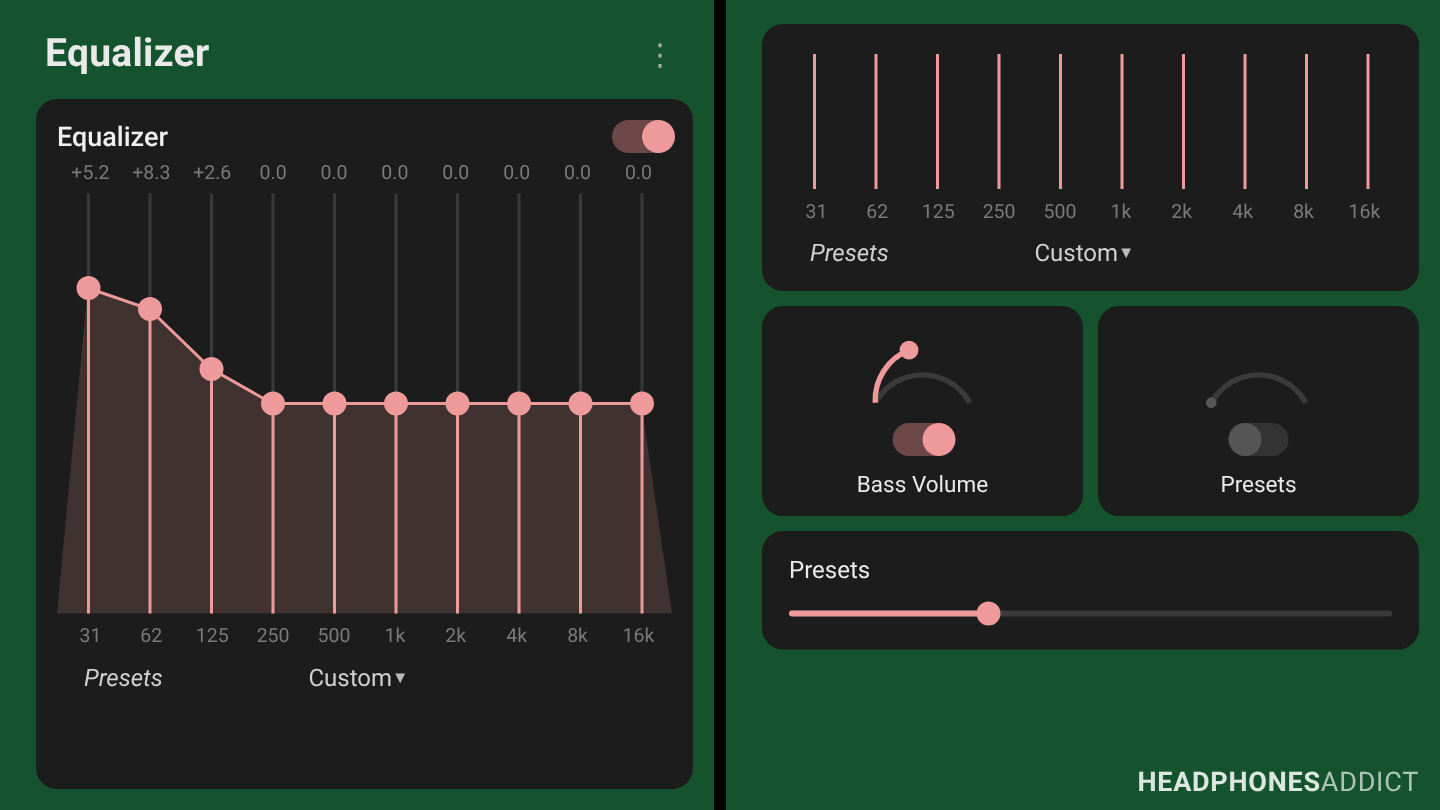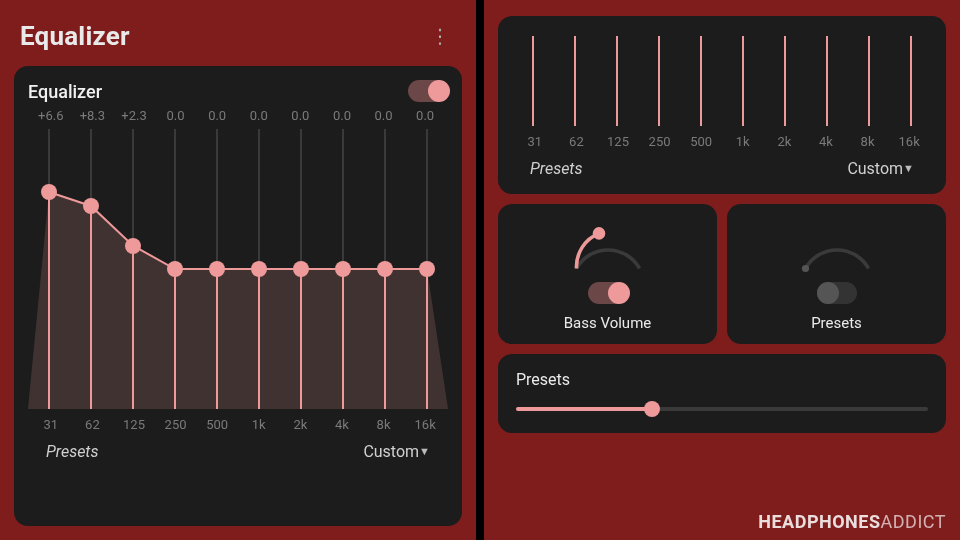--- a/index.html
+++ b/index.html
@@ -6,23 +6,23 @@
   body {
     width: 960px; height: 540px;
     background: #0a0a0a;
     font-family: -apple-system, BlinkMacSystemFont, "Segoe UI", Roboto, sans-serif;
     color: #e9e9e9;
     overflow: hidden;
     display: flex;
     position: relative;
   }
   .panel-left, .panel-right {
-    background: #7f1d1d;
+    background: #14532d;
     height: 100%;
-    padding: 16px 14px 14px 14px;
+    padding: 16px 14px 14px 24px;
     display: flex;
     flex-direction: column;
   }
   .panel-left { width: 50%; border-right: 4px solid #000; }
   .panel-right { width: 50%; border-left: 4px solid #000; gap: 10px; }
   .page-header {
     display: flex; justify-content: space-between; align-items: center;
     padding: 4px 6px 14px 6px;
   }
   .page-title { font-size: 26px; font-weight: 700; letter-spacing: 0.2px; }
@@ -79,21 +79,21 @@
     fill: rgba(239,154,154,0.18);
   }
   .eq-line { stroke:#ef9a9a; stroke-width:2; fill:none; }
   
   .presets-row {
     display:flex; align-items:center;
     padding: 10px 18px 6px 18px;
     color:#d0d0d0; font-size:16px;
   }
   .presets-row .lbl { flex: 0 0 40%; font-style: italic; }
-  .presets-row .sel { flex:1; display:flex; justify-content:flex-end; align-items:center; cursor:pointer; }
+  .presets-row .sel { flex:1; display:flex; justify-content:flex-start; align-items:center; cursor:pointer; }
   .chev { font-size:11px; color:#bbb; }
   
   .fx-row { display:flex; gap:10px; }
   .fx-card {
     flex:1; background:#1c1c1c; border-radius:14px;
     padding: 14px 8px 12px 8px;
     display:flex; flex-direction:column; align-items:center; gap:8px;
   }
   .dial {
     width:90px; height:56px; position:relative;
@@ -129,23 +129,23 @@
 
   <div class="card" style="flex:1; display:flex; flex-direction:column;">
     <div class="card-header">
       <div class="card-title">Equalizer</div>
       <div class="toggle on">
           <div class="knob"></div>
         </div>
     </div>
 
     <div class="eq-values" id="eq-values">
-        <span>+6.6</span>
+        <span>+5.2</span>
         <span>+8.3</span>
-        <span>+2.3</span>
+        <span>+2.6</span>
         <span>0.0</span>
         <span>0.0</span>
         <span>0.0</span>
         <span>0.0</span>
         <span>0.0</span>
         <span>0.0</span>
         <span>0.0</span>
       </div>
 
     <div class="eq-sliders" id="eq-sliders">

